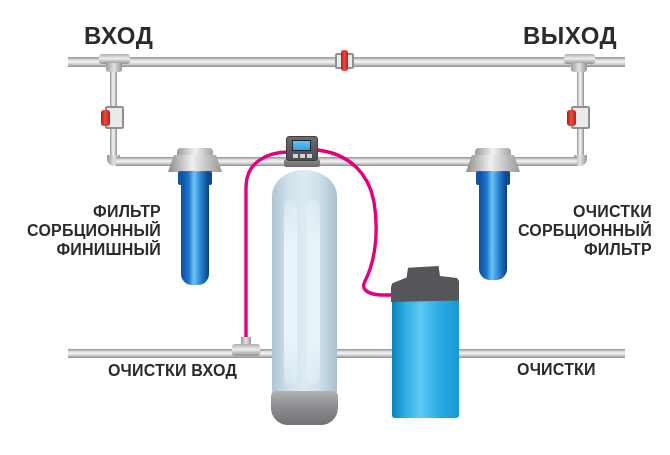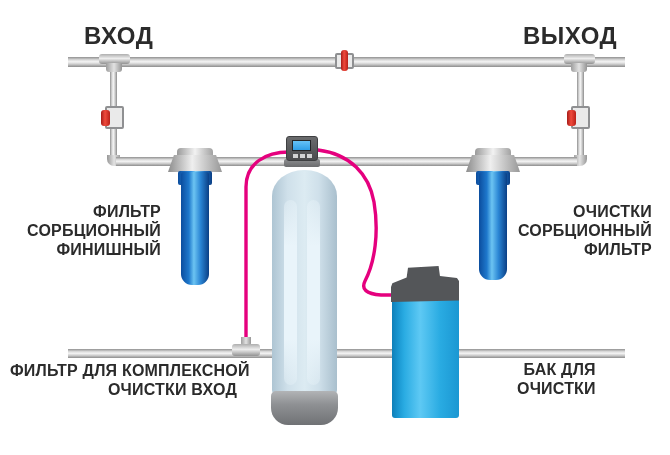--- a/index.html
+++ b/index.html
@@ -123,22 +123,20 @@
     <span>ФИНИШНЫЙ</span>
   </div>
 
   <div class="abs small-label" style="left:518px;top:202px;">
     <span>ОЧИСТКИ</span>
     <span>СОРБЦИОННЫЙ</span>
     <span>ФИЛЬТР</span>
   </div>
 
   <div class="abs small-label ta-r" style="left:10px;top:361px;width:227px;">
-    <span>ФИЛЬТР ДЛЯ КОМПЛЕКСНОЙ</span>
     <span>ОЧИСТКИ ВХОД</span>
   </div>
 
   <div class="abs small-label" style="left:517px;top:360px;">
-    <span>БАК ДЛЯ</span>
     <span>ОЧИСТКИ</span>
   </div>
 
 </div>
 
 </body></html>

